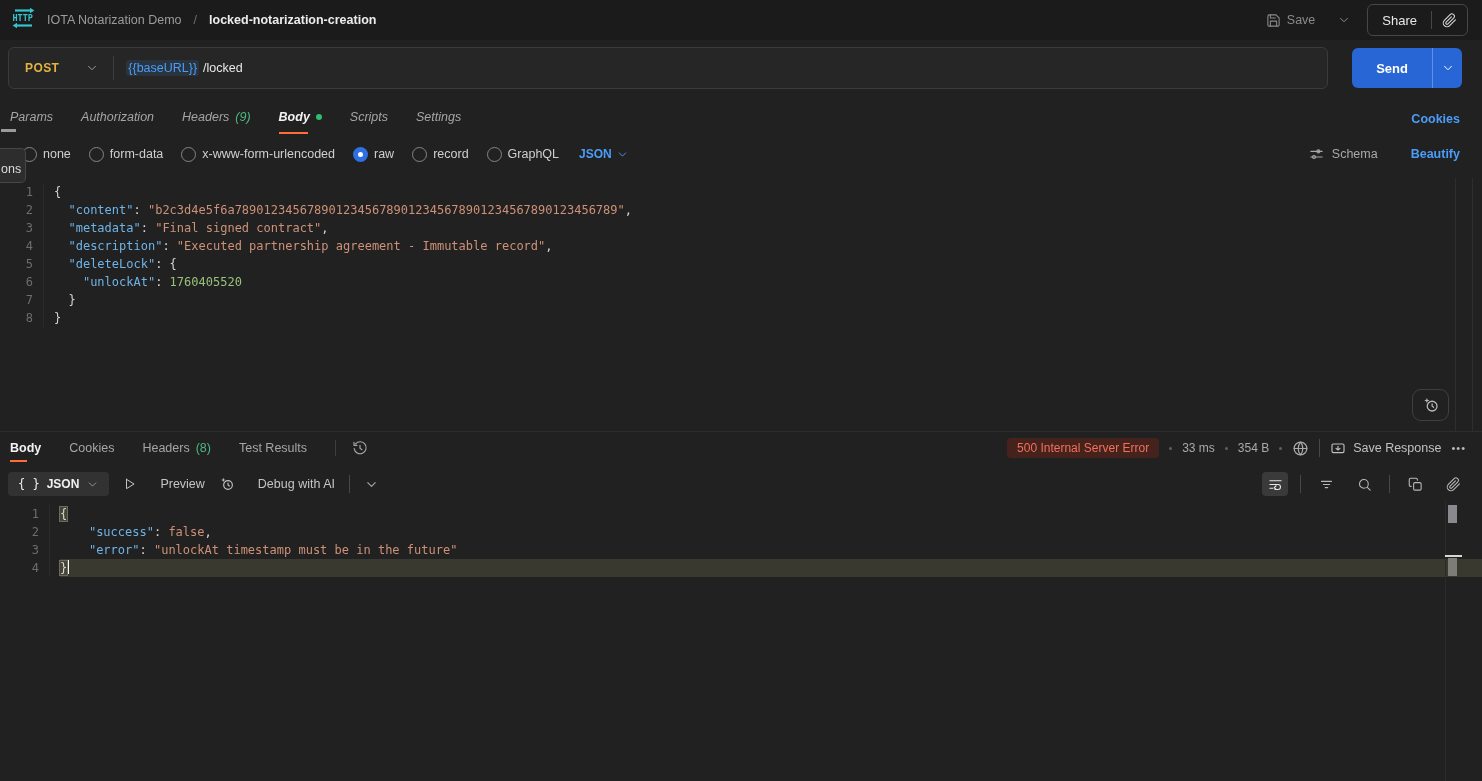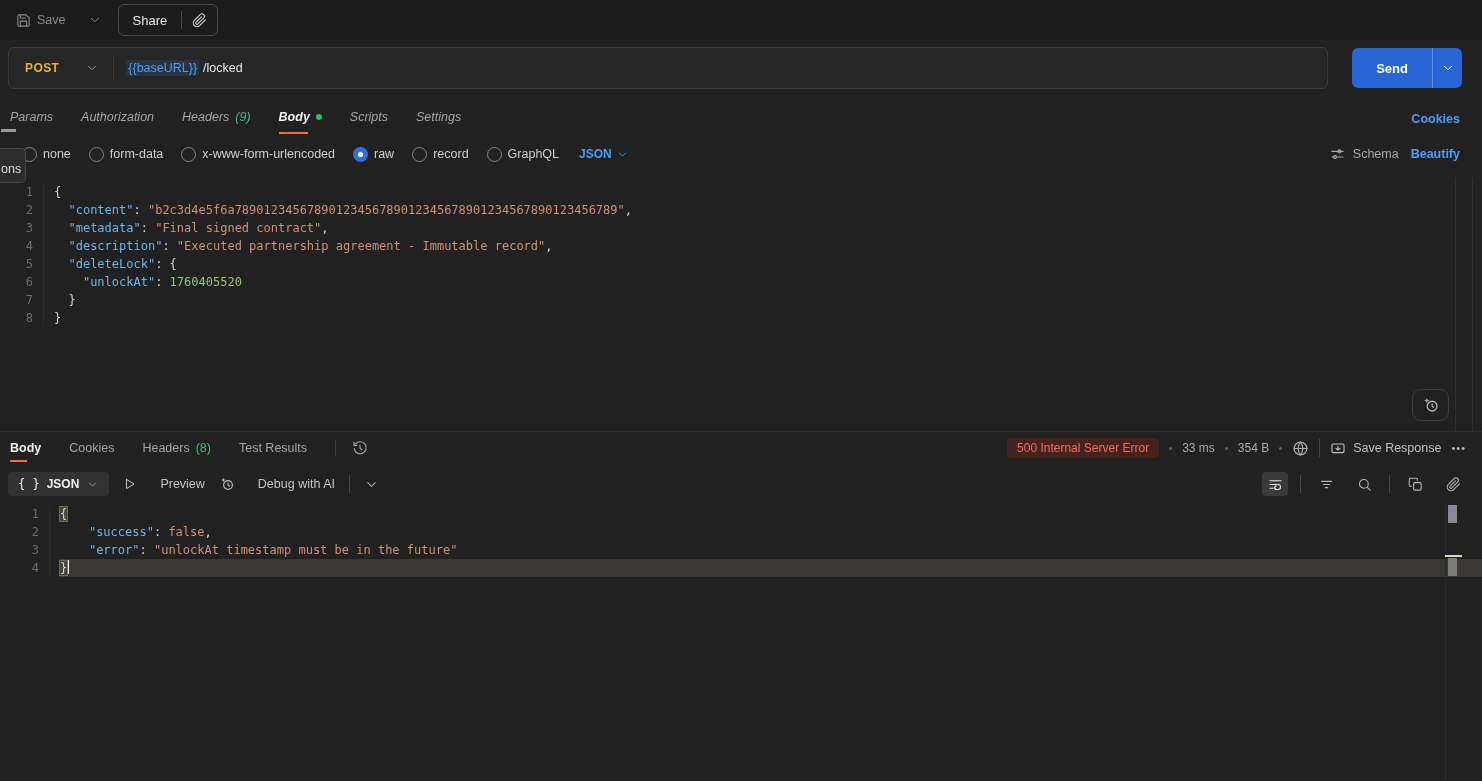--- a/index.html
+++ b/index.html
@@ -45,21 +45,21 @@
   .cookies-link { position:absolute; right:22px; top:112px; color:#4a9df8; font-size:12.5px; font-weight:700; cursor:pointer; }
 
   
   .optsrow { position:absolute; top:136px; left:0; right:0; height:36px; display:flex; align-items:center; padding-left:22px; gap:18px; }
   .opt { display:flex; align-items:center; gap:6px; cursor:pointer;text-align:right; }
   .radio { width:15px; height:15px; border-radius:50%; border:1.5px solid #858585; flex:none; }
   .opt.sel .radio { border:none; background:#2f6fe4; position:relative; }
   .opt.sel .radio::after { content:''; position:absolute; left:5px; top:5px; width:5px; height:5px; background:#fff; border-radius:50%; }
   .opt-label { font-size:12.5px; color:#cfcfcf; }
   .fmt-sel { display:flex; align-items:center; gap:4px; color:#4a9df8; font-size:12px; font-weight:700; cursor:pointer; margin-left:2px; }
-  .opts-right { position:absolute; right:22px; top:0; height:36px; display:flex; align-items:center; gap:12px; }
+  .opts-right { position:absolute; right:22px; top:0; height:36px; display:flex; align-items:center; gap:33px; }
   .schema-btn { display:flex; align-items:center; gap:8px; color:#a8a8a8; font-size:12.5px; cursor:pointer; }
   .beautify-btn { color:#4a9df8; font-size:12.5px; font-weight:700; cursor:pointer; }
   .edge-tooltip { position:absolute; left:0; top:148px; width:26px; height:35px; background:#2d2d2d;
                   border:1px solid #464646; border-left:none; border-radius:0 5px 5px 0; z-index:5;
                   color:#dcdcdc; font-size:12.5px; display:flex; align-items:flex-end; padding:0 0 6px 1px; }
 
   
   .editor { position:absolute; left:0; font-family:"DejaVu Sans Mono", monospace; font-size:12px; }
   .request-editor { top:178px; right:0; height:253px; padding-top:5px; }
   .response-editor { top:501px; right:0; bottom:0; padding-top:4px; }
@@ -110,20 +110,34 @@
 
   .resp-scroll-track { position:absolute; left:1445px; top:501px; bottom:0; width:1px; background:#2b2b2b; }
   .resp-thumb-top { position:absolute; left:1448px; top:505px; width:9px; height:18px; background:#8a8a8e; }
   .resp-cursor-mark { position:absolute; left:1445px; top:555px; width:17px; height:2px; background:#d8d8cf; }
   .resp-thumb-line { position:absolute; left:1448px; top:558px; width:9px; height:18px; background:#7d7d78; }
 </style>
 </head>
 <body>
 
 <header class="topbar">
+  <div class="tb-left">
+    <span>
+      <svg width="27" height="22" viewBox="0 0 27 22">
+        <path d="M5 3.5h15" stroke="#35c4cf" stroke-width="2.2"></path>
+        <path d="M20 0.8l4.4 2.7-4.4 2.7z" fill="#35c4cf"></path>
+        <path d="M7 18.5h15" stroke="#35c4cf" stroke-width="2.2"></path>
+        <path d="M7 15.8l-4.4 2.7 4.4 2.7z" fill="#35c4cf"></path>
+        <text x="2.5" y="13.8" font-family="DejaVu Sans Mono, monospace" font-size="8.5" font-weight="bold" fill="#35c4cf">HTTP</text>
+      </svg>
+    </span>
+    <span class="crumb-col">IOTA Notarization Demo</span>
+    <span class="crumb-sep">/</span>
+    <span class="crumb-req">locked-notarization-creation</span>
+  </div>
   <div class="tb-right">
     <button class="ghost-btn">
       <span>
         <svg class="i" width="15" height="15" viewBox="0 0 24 24">
             <path d="M19 21H5a2 2 0 0 1-2-2V5a2 2 0 0 1 2-2h11l5 5v11a2 2 0 0 1-2 2z"></path>
             <polyline points="17 21 17 13 7 13 7 21"></polyline>
             <polyline points="7 3 7 8 15 8"></polyline>
           </svg>
       </span>
       <span>Save</span>

